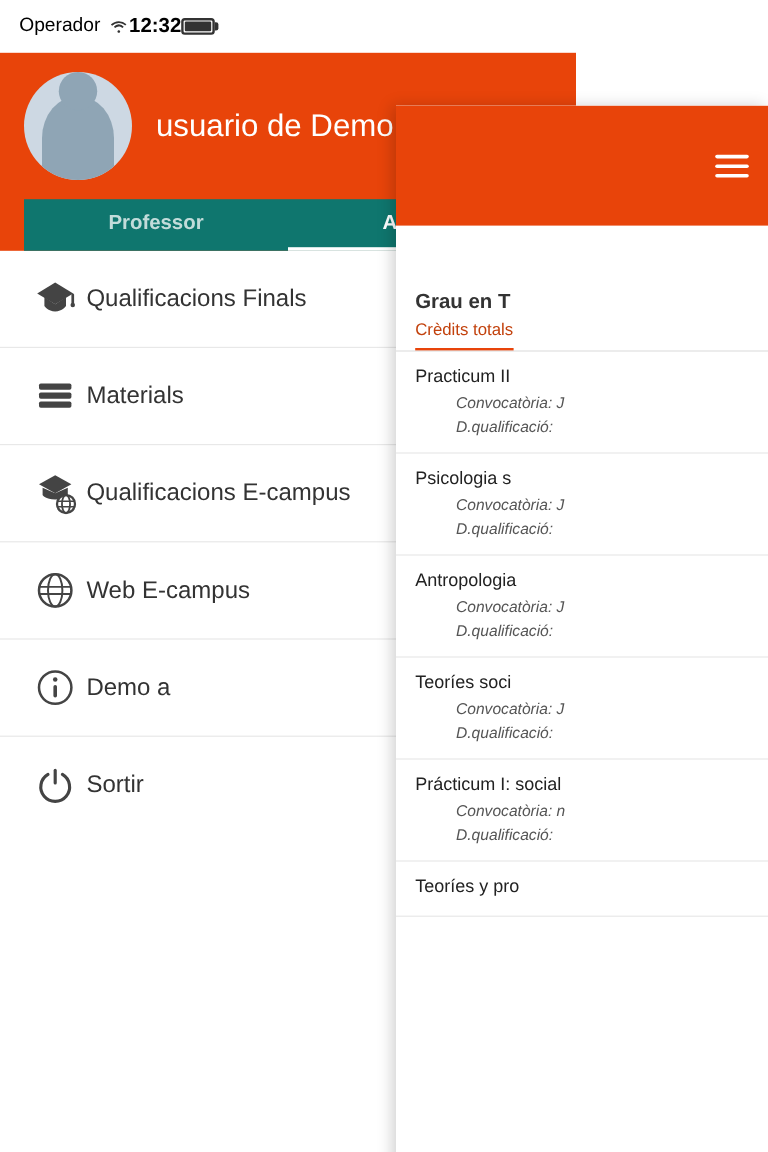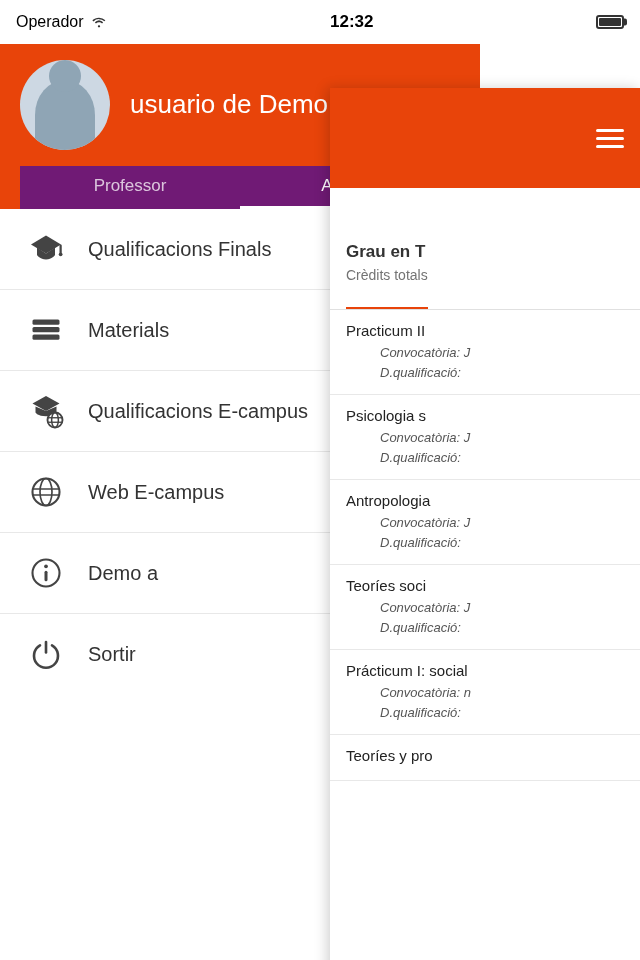--- a/index.html
+++ b/index.html
@@ -3,21 +3,21 @@
   <meta charset="utf-8">
   <meta name="viewport" content="width=640px">
   <style>
     * { margin: 0; padding: 0; box-sizing: border-box; }
     body { width: 640px; height: 960px; font-family: -apple-system, 'Helvetica Neue', Arial, sans-serif; overflow: hidden; background: #fff; position: relative; }
 
     
     .status-bar {
       background: #fff;
       display: flex;
-      justify-content: space-between;
+      justify-content: flex-start;
       align-items: center;
       padding: 0 16px;
       height: 44px;
       font-size: 16px;
       font-weight: 500;
     }
     .status-left { display: flex; align-items: center; gap: 6px; }
     .status-center { font-weight: 600; font-size: 17px; }
     .status-right { display: flex; align-items: center; gap: 4px; }
     .battery {
@@ -68,21 +68,22 @@
     .profile-name {
       color: #fff;
       font-size: 26px;
       font-weight: 400;
       line-height: 1.2;
     }
 
     
     .tabs {
       display: flex;
-      background: #701a75;
+      background: #0f766e;
+      font-weight: bold;
     }
     .tab {
       flex: 1;
       text-align: center;
       padding: 10px 0;
       color: rgba(255,255,255,0.75);
       font-size: 17px;
       cursor: pointer;
       border-bottom: 3px solid transparent;
     }
@@ -95,21 +96,21 @@
     .menu-list {
       background: #fff;
       flex: 1;
     }
     .menu-item {
       display: flex;
       align-items: center;
       padding: 18px 24px;
       border-bottom: 1px solid #e8e8e8;
       cursor: pointer;
-      gap: 20px;
+      gap: 4px;
     }
     .menu-item:last-child { border-bottom: none; }
     .menu-icon {
       width: 44px; height: 44px;
       display: flex; align-items: center; justify-content: center;
       flex-shrink: 0;
     }
     .menu-label {
       font-size: 20px;
       color: #333;
@@ -161,22 +162,22 @@
     }
     .panel-title {
       font-size: 17px;
       font-weight: 600;
       color: #333;
       margin-bottom: 4px;
       margin-top: 40px;
     }
     .panel-subtitle {
       font-size: 14px;
-      color: #737373;
-      padding-bottom: 24px;
+      color: #c2410c;
+      padding-bottom: 8px;
       border-bottom: 2px solid #e8440a;
       display: inline-block;
       text-align: center;
     }
 
     
     .panel-course-item {
       padding: 12px 16px;
       border-bottom: 1px solid #e8e8e8;
     }

